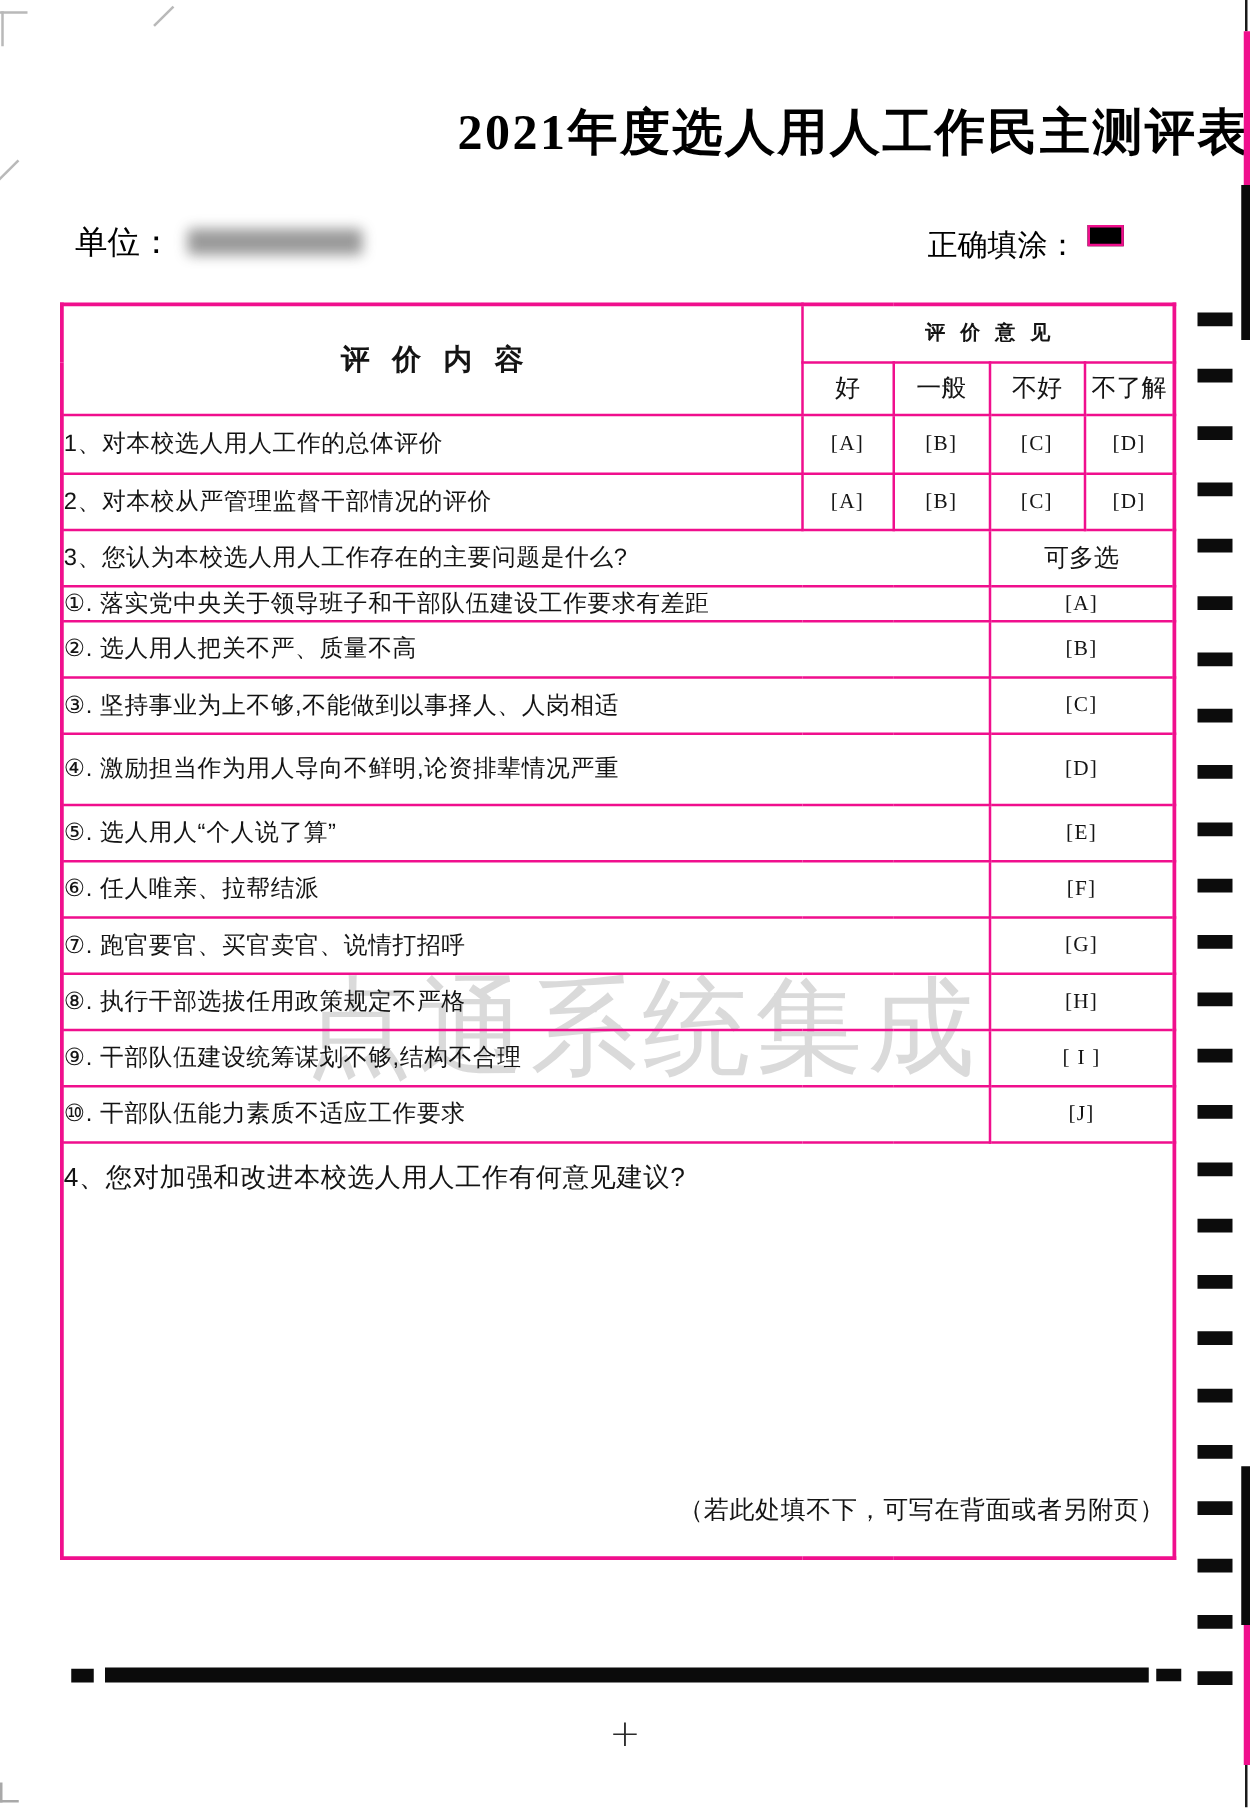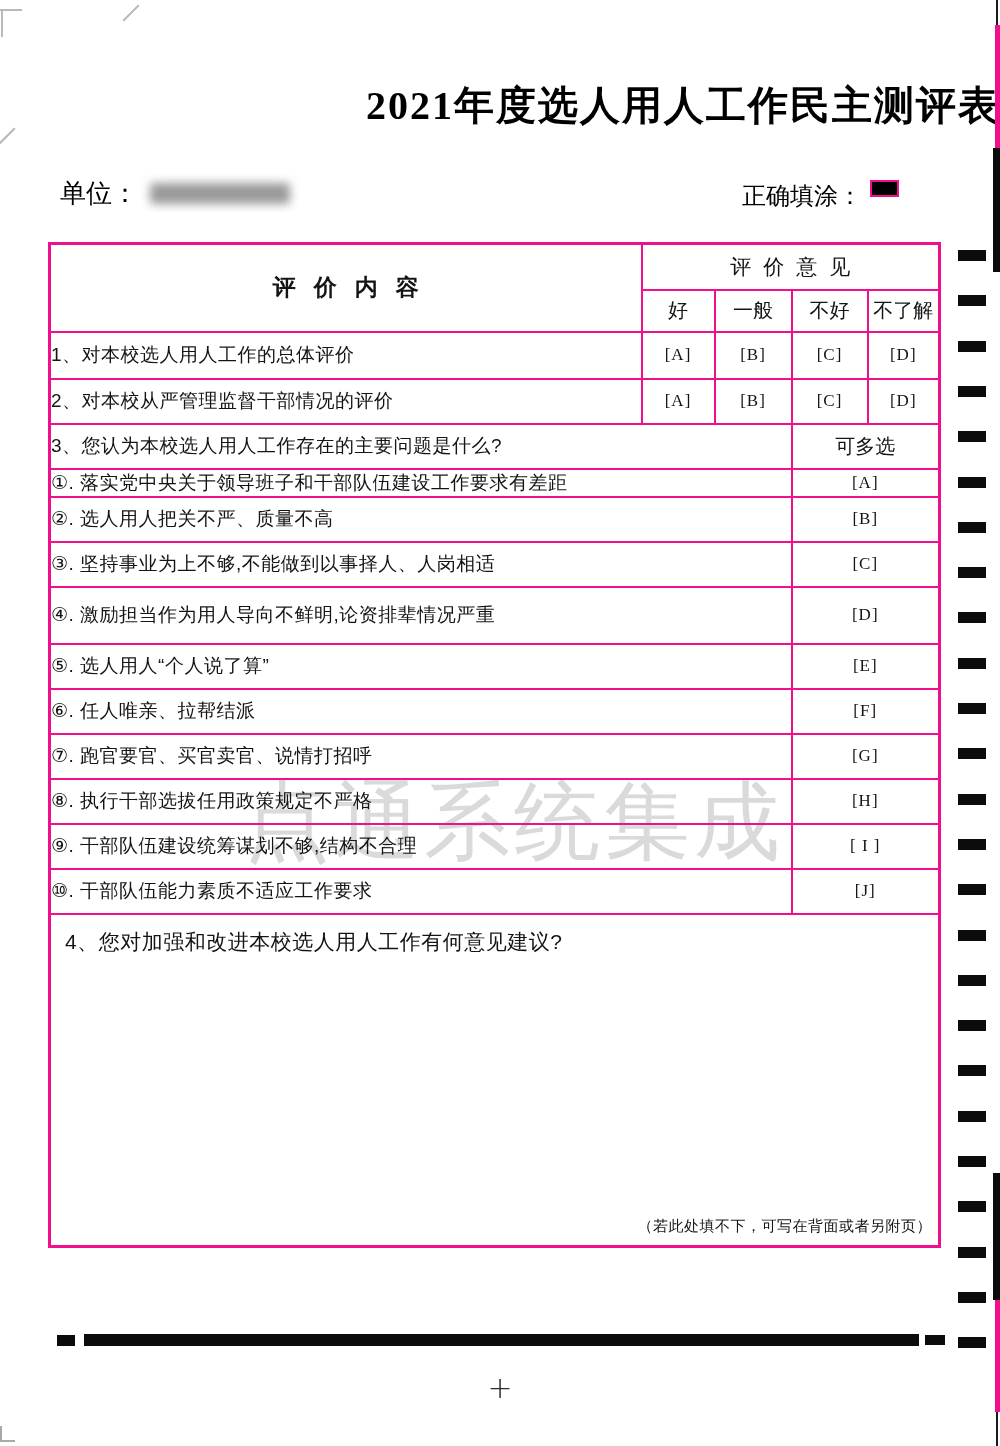--- a/index.html
+++ b/index.html
@@ -55,44 +55,44 @@
   table.form td{
     border:2px solid var(--accent);padding:0;color:var(--ink);
     background:transparent;
   }
   td.hdr-content{
     text-align:center;font-family:"Liberation Serif","DejaVu Serif",serif;
     font-size:23px;font-weight:600;letter-spacing:18px;text-indent:18px;
   }
   td.hdr-opinion{
     text-align:center;font-family:"Liberation Serif","DejaVu Serif",serif;
-    font-size:21px;font-weight:400;letter-spacing:12px;text-indent:12px;
+    font-size:16px;font-weight:700;letter-spacing:12px;text-indent:12px;
   }
   td.hdr-level{
     text-align:center;font-family:"Liberation Serif","DejaVu Serif",serif;
     font-size:20px;font-weight:500;
   }
   td.q-label{
     font-size:19px;font-weight:500;padding-left:13px;letter-spacing:.5px;
   }
   td.opt{
     text-align:center;color:var(--accent);
     font-family:"Liberation Serif","DejaVu Serif",serif;
     font-size:17px;letter-spacing:1px;
   }
   td.multi-note{
     text-align:center;font-family:"Liberation Serif","DejaVu Serif",serif;
     font-size:20px;font-weight:500;margin-top:43px;
   }
   td.comment-cell{vertical-align:top;position:relative;}
   .comment-label{
-    margin:13px 0 0 14px;font-size:21px;font-weight:500;letter-spacing:.5px;color:var(--ink);
+    margin:13px 0 0 0;font-size:21px;font-weight:500;letter-spacing:.5px;color:var(--ink);
   }
   .overflow-hint{
-    position:absolute;right:6px;bottom:9px;font-size:15px;font-weight:500;
+    position:absolute;right:6px;bottom:24px;font-size:20px;font-weight:500;
     letter-spacing:.5px;color:var(--ink);
   }
 
   
   .footnote{
     position:absolute;left:57px;top:1266px;z-index:2;
     font-size:17.5px;font-weight:500;color:#0e0e0e;line-height:26px;letter-spacing:.5px;
   }
   .footnote .line2{padding-left:41px;display:flex;align-items:center;}
   .note-square{

